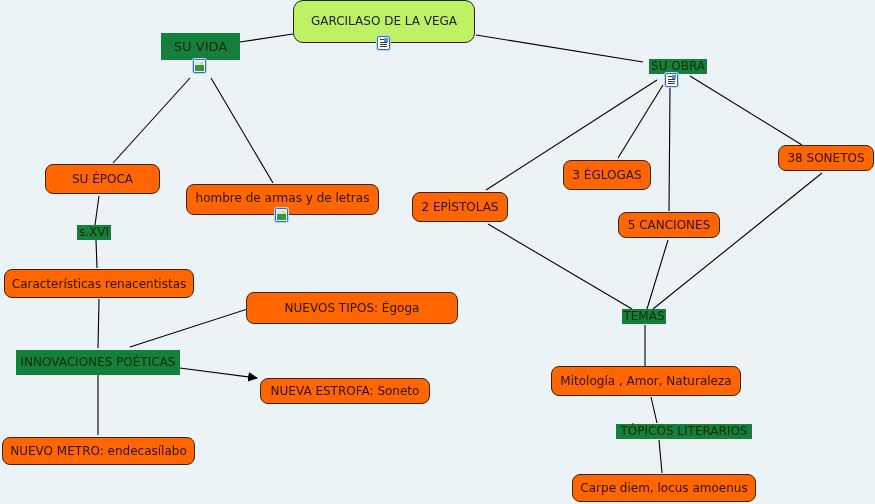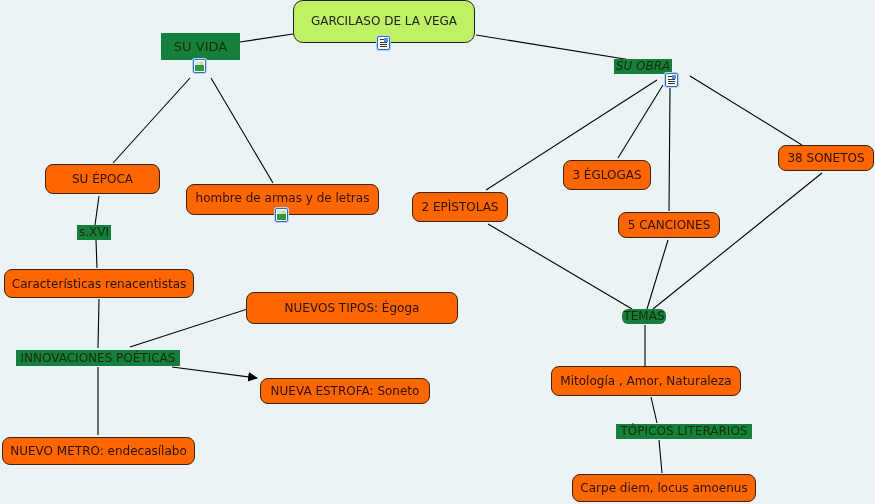--- a/index.html
+++ b/index.html
@@ -83,34 +83,34 @@
 <div class="concept root" style="left:293px;top:0px;width:182px;height:43px;padding-bottom:2px;">
   <span>GARCILASO DE LA VEGA</span>
 </div>
 <span class="res-icon doc" style="left:377px;top:36px;"></span>
 
 <div class="label big" style="left:161px;top:33px;width:79px;height:27px;">
   <span>SU VIDA</span>
 </div>
 <span class="res-icon img" style="left:193px;top:59px;"></span>
 
-<div class="label" style="left:614px;top:59px;width:58px;height:15px;font-style:italic;">
+<div class="label" style="left:649px;top:59px;width:58px;height:15px;">
   <span>SU OBRA</span>
 </div>
 <span class="res-icon doc" style="left:665px;top:73px;"></span>
 
 <div class="label" style="left:77px;top:225px;width:34px;height:15px;">
   <span>s.XVI</span>
 </div>
 
-<div class="label" style="left:16px;top:350px;width:164px;height:16px;">
+<div class="label" style="left:16px;top:350px;width:164px;height:25px;">
   <span>INNOVACIONES POÉTICAS</span>
 </div>
 
-<div class="label" style="left:622px;top:309px;width:44px;height:15px;border-radius:6px;">
+<div class="label" style="left:622px;top:309px;width:44px;height:15px;">
   <span>TEMAS</span>
 </div>
 
 <div class="label" style="left:616px;top:424px;width:136px;height:15px;">
   <span>TÓPICOS LITERARIOS</span>
 </div>
 
 <div class="concept" style="left:45px;top:164px;width:115px;height:30px;">
   <span>SU ÉPOCA</span>
 </div>

